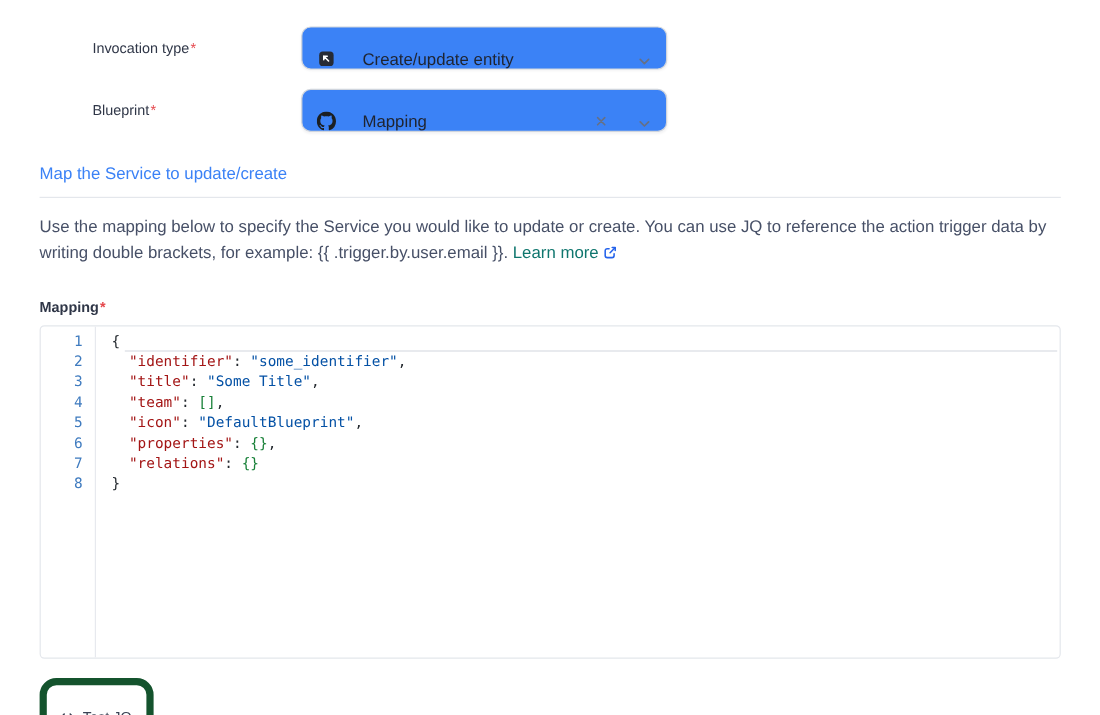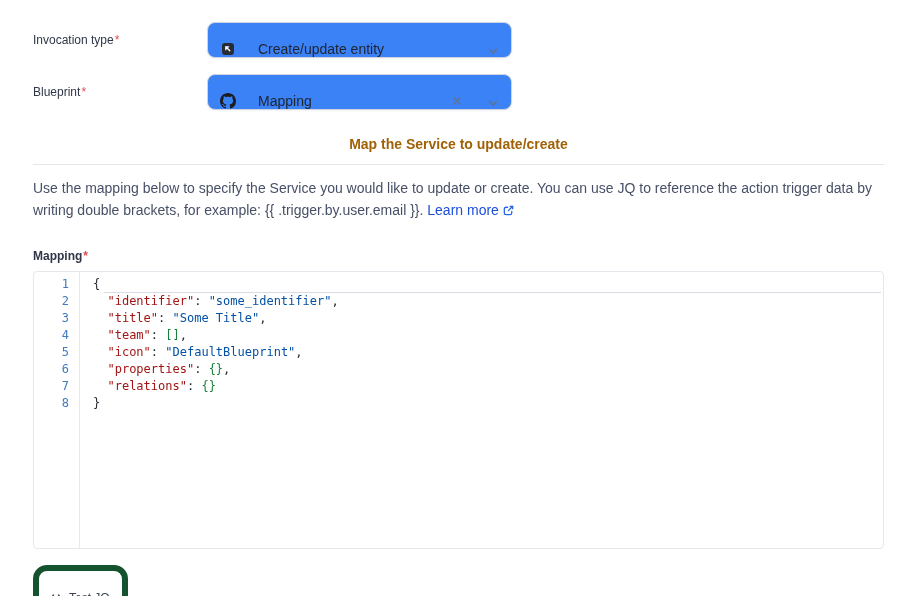--- a/index.html
+++ b/index.html
@@ -6,42 +6,42 @@
   html, body { margin: 0; padding: 0; background: #ffffff; }
   body {
     width: 917px; height: 596px;
     font-family: "Liberation Sans", sans-serif;
     color: #1d2433;
     overflow: hidden;
   }
   .page { padding: 22px 33px 0 33px; }
 
   .form-row { display: flex; align-items: center; margin-bottom: 16px; }
-  .field-label { width: 174px; font-size: 12px; color: #2f3647; flex: 0 0 174px; }
+  .field-label { width: 174px; font-size: 12px; color: #2f3647; flex: 0 0 174px; margin-left: 44px; }
   .req { color: #e5484d; margin-left: 1px; }
 
   .select {
     width: 305px; height: 36px;
     border: 1px solid #d0d5dd; border-radius: 8px;
     background: #3b82f6;
     display: flex; align-items: flex-end; gap: 22px;
     padding: 0 12px;
     box-shadow: 0 1px 2px rgba(16,24,40,.05);
     cursor: pointer;
   }
   .sel-icon { display: flex; align-items: center; flex: 0 0 auto; }
   .sel-value { flex: 1 1 auto; font-size: 14px; color: #1f2430; white-space: nowrap; overflow: hidden; }
   .sel-clear { display: flex; align-items: center; padding: 2px; cursor: pointer; }
   .chev { display: flex; align-items: center; }
 
-  .section-title { margin-top: 26px; font-size: 14px; font-weight: 700; color: #a16207; text-align: center; }
+  .section-title { margin-top: 26px; font-size: 14px; font-weight: 400; color: #3b82f6; }
   .divider { margin-top: 12px; border: 0; border-top: 1px solid #e4e7ec; }
 
   .desc { margin-top: 12px; font-size: 14px; line-height: 22px; color: #475067; max-width: 851px; }
-  .learn-link { color: #1d4ed8; text-decoration: none; cursor: pointer; white-space: nowrap; }
+  .learn-link { color: #0f766e; text-decoration: none; cursor: pointer; white-space: nowrap; }
   .ext-icon { display: inline-block; vertical-align: -2px; margin-left: 3px; }
 
   .mapping-label { margin-top: 26px; font-size: 12px; color: #2f3647; font-weight: bold; }
 
   .editor {
     margin-top: 8px; width: 851px; height: 278px;
     border: 1px solid #e4e7ec; border-radius: 4px;
     background: #fff;
     display: flex; position: relative; overflow: hidden;
     font-family: "DejaVu Sans Mono", monospace; font-size: 12px; line-height: 17px;

